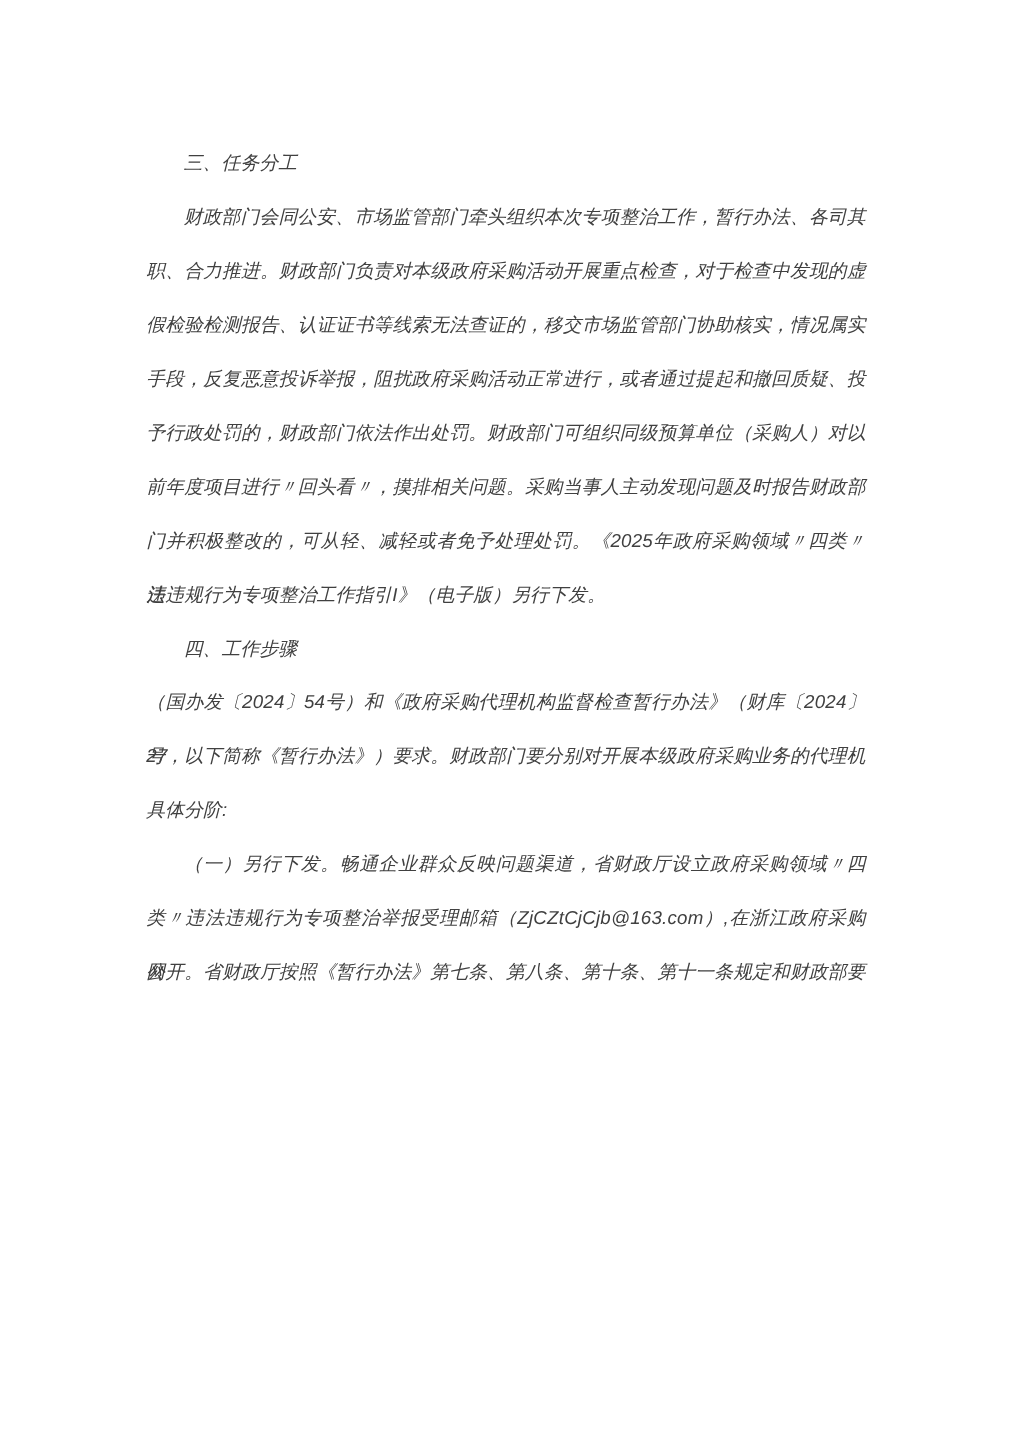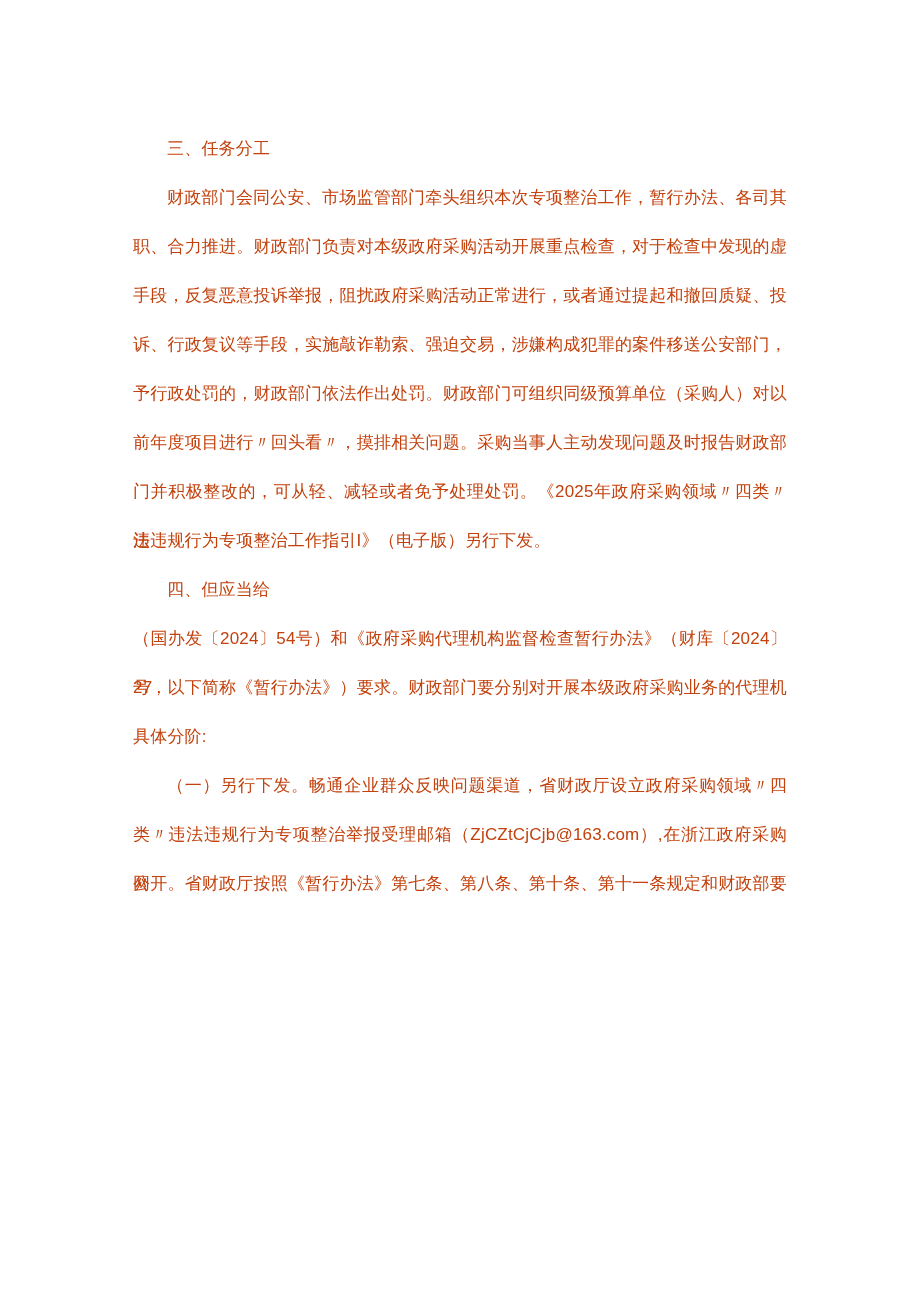--- a/index.html
+++ b/index.html
@@ -38,32 +38,32 @@
     text-indent: 34px;
   }
   .line.heading {
     font-weight: normal;
   }
 </style>
 </head>
 <body>
 
 <div class="page">
-  <div class="doc" style="color: #c2410c;">
+  <div class="doc" style="color: #404040; font-style: italic;">
 
   <div class="line indent heading">三、任务分工</div>
       <div class="line indent fill">财政部门会同公安、市场监管部门牵头组织本次专项整治工作，暂行办法、各司其</div>
       <div class="line fill">职、合力推进。财政部门负责对本级政府采购活动开展重点检查，对于检查中发现的虚</div>
+      <div class="line fill">假检验检测报告、认证证书等线索无法查证的，移交市场监管部门协助核实，情况属实</div>
       <div class="line fill">手段，反复恶意投诉举报，阻扰政府采购活动正常进行，或者通过提起和撤回质疑、投</div>
-      <div class="line fill">诉、行政复议等手段，实施敲诈勒索、强迫交易，涉嫌构成犯罪的案件移送公安部门，</div>
       <div class="line fill">予行政处罚的，财政部门依法作出处罚。财政部门可组织同级预算单位（采购人）对以</div>
       <div class="line fill">前年度项目进行〃回头看〃，摸排相关问题。采购当事人主动发现问题及时报告财政部</div>
       <div class="line fill">门并积极整改的，可从轻、减轻或者免予处理处罚。《2025年政府采购领域〃四类〃违</div>
       <div class="line">法违规行为专项整治工作指引I》（电子版）另行下发。</div>
-      <div class="line indent heading">四、但应当给</div>
+      <div class="line indent heading">四、工作步骤</div>
       <div class="line fill">（国办发〔2024〕54号）和《政府采购代理机构监督检查暂行办法》（财库〔2024〕27</div>
       <div class="line fill">号，以下简称《暂行办法》）要求。财政部门要分别对开展本级政府采购业务的代理机</div>
       <div class="line">具体分阶:</div>
       <div class="line indent fill">（一）另行下发。畅通企业群众反映问题渠道，省财政厅设立政府采购领域〃四</div>
       <div class="line fill">类〃违法违规行为专项整治举报受理邮箱（ZjCZtCjCjb@163.com）,在浙江政府采购网</div>
       <div class="line fill">公开。省财政厅按照《暂行办法》第七条、第八条、第十条、第十一条规定和财政部要</div>
     </div>
 </div>
 
 </body></html>

